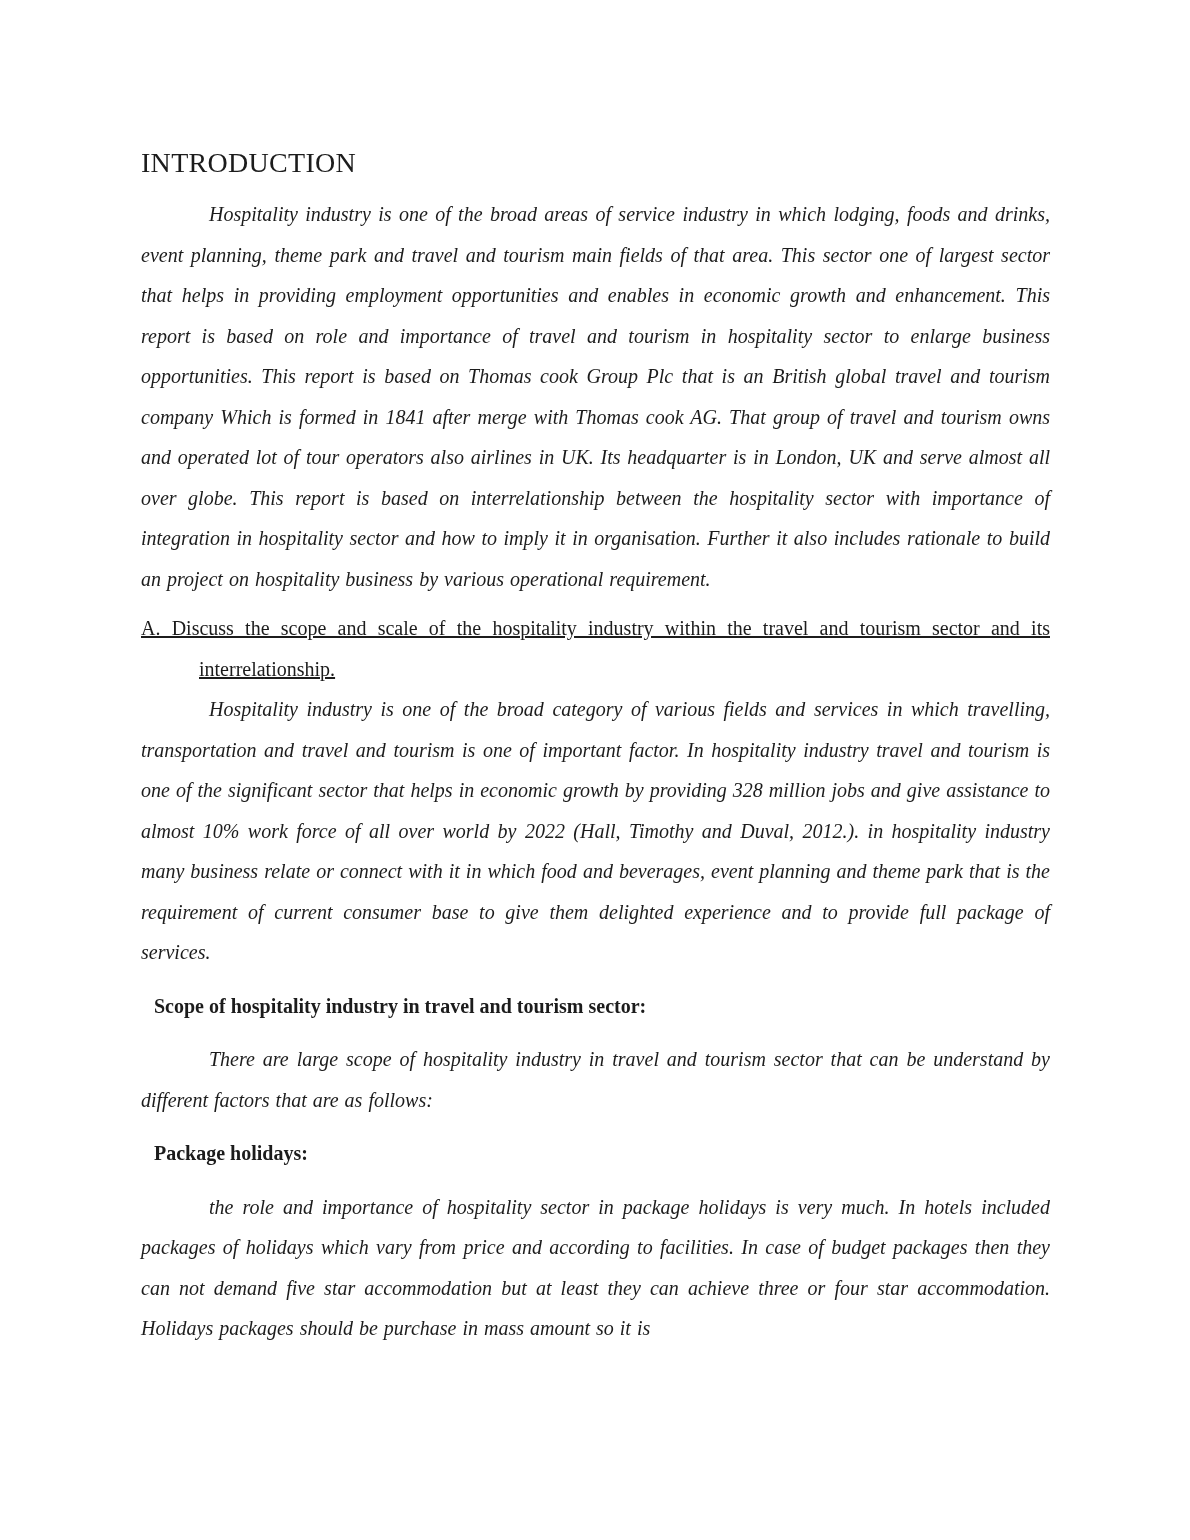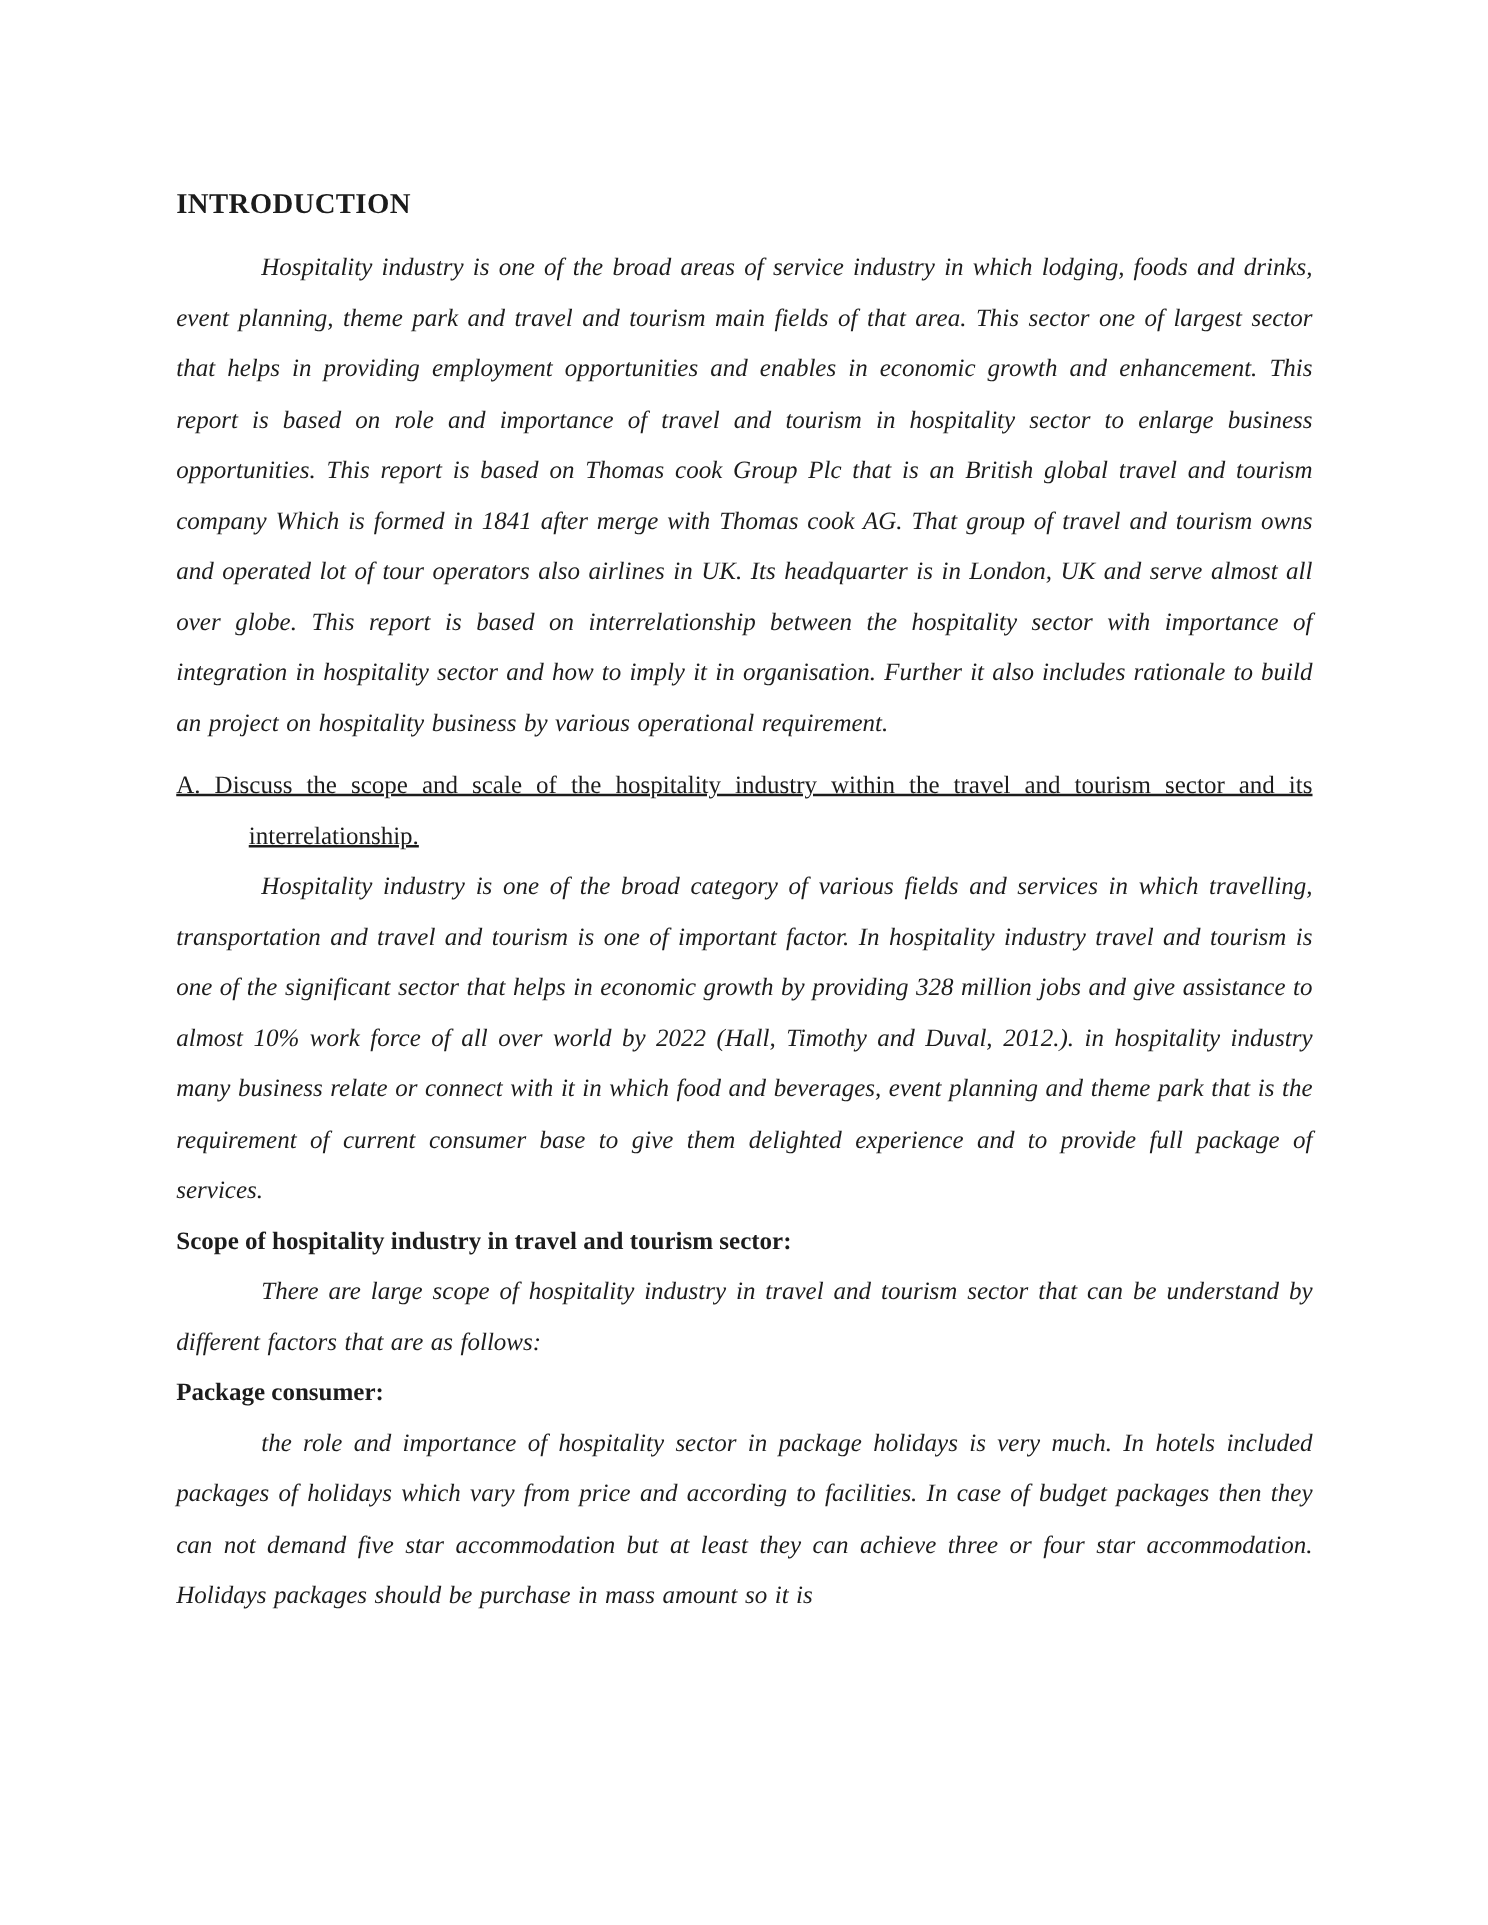--- a/index.html
+++ b/index.html
@@ -14,22 +14,22 @@
     color: #1c1c1c;
     overflow: hidden;
   }
   .page {
     box-sizing: border-box;
     width: 1190px;
     height: 1540px;
     padding: 148px 140px 0 141px;
   }
   .h-intro {
-    font-size: 23px;
-    font-weight: bold;
+    font-size: 28px;
+    font-weight: normal;
     margin: 0 0 16px 0;
     line-height: 30px;
     letter-spacing: 0.3px;
   }
   .body-para {
     font-size: 20px;
     line-height: 40.5px;
     text-align: justify;
     margin: 0;
     word-spacing: 1px;
@@ -53,38 +53,38 @@
     margin: 9px 0 0 0;
     padding-left: 58px;
     text-indent: -58px;
     word-spacing: 1px;
   }
   .h-bold {
     font-size: 20px;
     font-weight: bold;
     line-height: 40.5px;
     text-align: justify;
-    margin: 0;
+    margin: 13px;
   }
 </style>
 </head>
 <body>
 
 <div class="page">
 
   <h1 class="h-intro">INTRODUCTION</h1>
 
   <p class="body-para indent">Hospitality industry is one of the broad areas of service industry in which lodging, foods and drinks, event planning, theme park and travel and tourism main fields of that area. This sector one of largest sector that helps in providing employment opportunities and enables in economic growth and enhancement. This report is based on role and importance of travel and tourism in hospitality sector to enlarge business opportunities. This report is based on Thomas cook Group Plc that is an British global travel and tourism company Which is formed in 1841 after merge with Thomas cook AG. That group of travel and tourism owns and operated lot of tour operators also airlines in UK. Its headquarter is in London, UK and serve almost all over globe. This report is based on interrelationship between the hospitality sector with importance of integration in hospitality sector and how to imply it in organisation. Further it also includes rationale to build an project on hospitality business by various operational requirement.</p>
 
 
   <h3 class="h-question">A. Discuss the scope and scale of the hospitality industry within the travel and tourism sector and its interrelationship.</h3>
 
   <p class="body-para indent">Hospitality industry is one of the broad category of various fields and services in which travelling, transportation and travel and tourism is one of important factor. In hospitality industry travel and tourism is one of the significant sector that helps in economic growth by providing 328 million jobs and give assistance to almost 10% work force of all over world by 2022 (Hall, Timothy and Duval, 2012.). in hospitality industry many business relate or connect with it in which food and beverages, event planning and theme park that is the requirement of current consumer base to give them delighted experience and to provide full package of services.</p>
 
   <h4 class="h-bold">Scope of hospitality industry in travel and tourism sector:</h4>
 
   <p class="body-para indent">There are large scope of hospitality industry in travel and tourism sector that can be understand by different factors that are as follows:</p>
 
-  <h4 class="h-bold">Package consumer:</h4>
+  <h4 class="h-bold">Package holidays:</h4>
 
   <p class="body-para indent">the role and importance of hospitality sector in package holidays is very much. In hotels included packages of holidays which vary from price and according to facilities. In case of budget packages then they can not demand five star accommodation but at least they can achieve three or four star accommodation. Holidays packages should be purchase in mass amount so it is</p>
 
 </div>
 
 </body></html>

